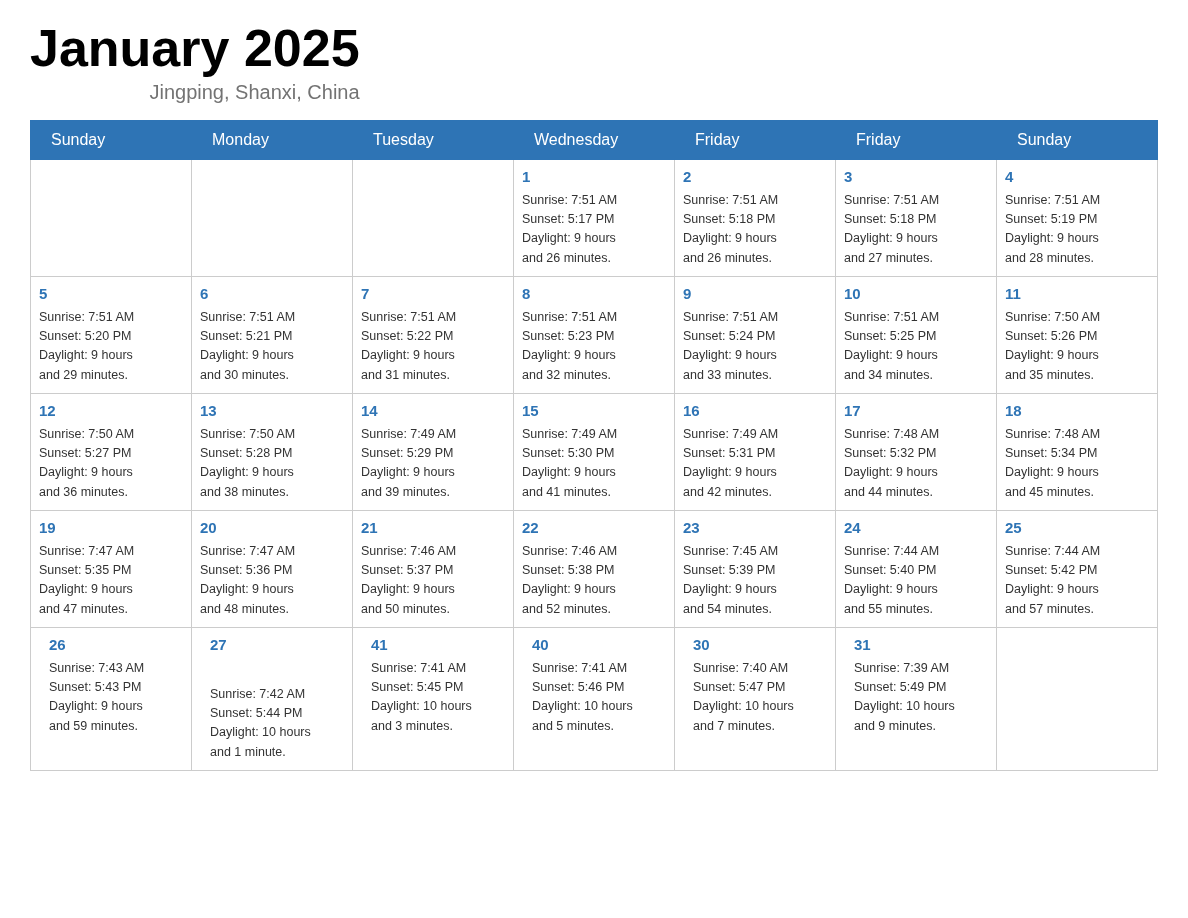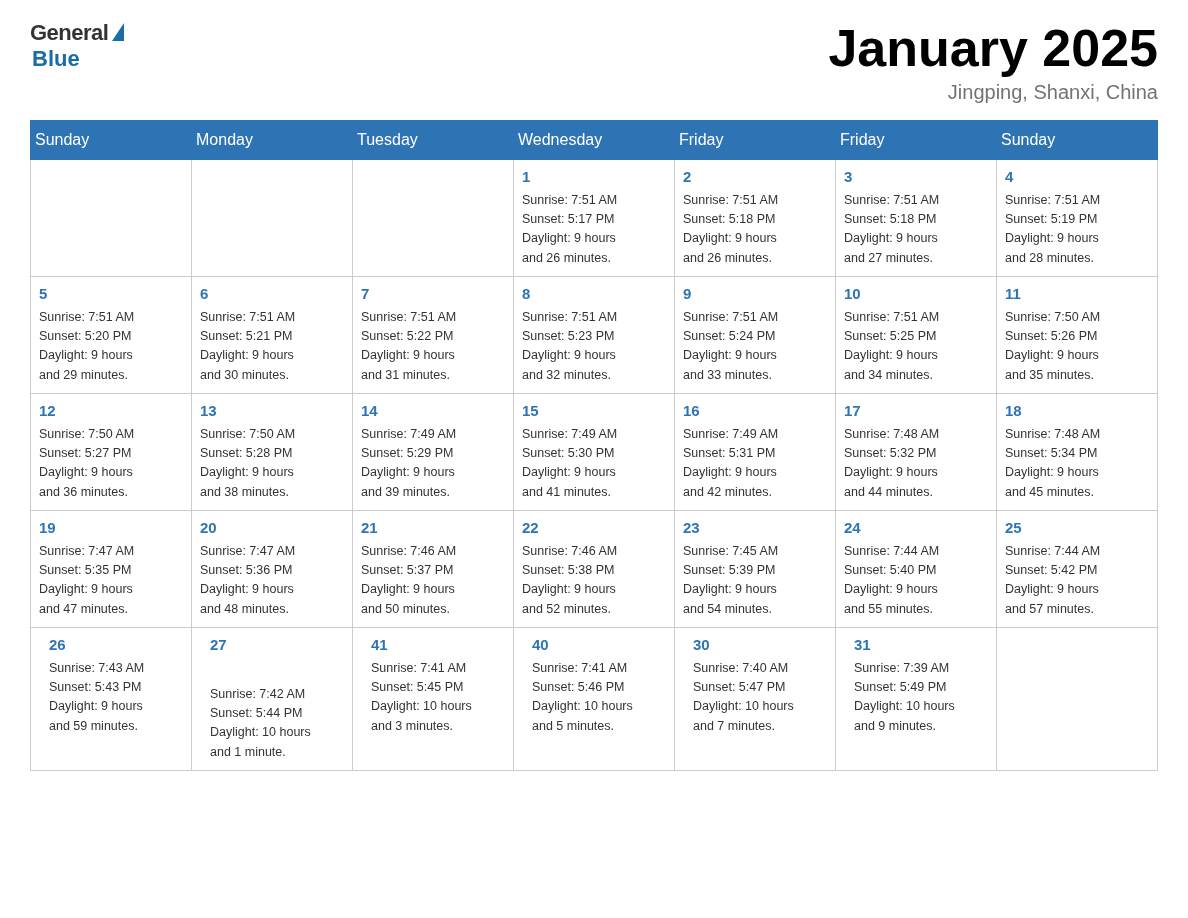--- a/index.html
+++ b/index.html
@@ -62,21 +62,21 @@
       margin-top: 4px;
     }
     table {
       width: 100%;
       border-collapse: collapse;
       table-layout: fixed;
     }
     thead tr th {
       background-color: #2e74b5;
       color: #fff;
-      padding: 10px 4px;
+      padding: 10px 20px;
       font-size: 16px;
       font-weight: normal;
       text-align: left;
       border: 1px solid #2e74b5;
     }
     tbody tr td {
       vertical-align: top;
       padding: 6px 8px 8px 8px;
       border: 1px solid #ccc;
       font-size: 12.5px;
@@ -101,27 +101,20 @@
     }
     tbody tr:last-child td {
       border-bottom: 1px solid #ccc;
       padding-left: 18px;
     }
   </style>
 </head>
 <body>
 
 <div class="header">
-  <div class="logo">
-    <div class="logo-top">
-      <span class="logo-general">General</span>
-      <div class="logo-triangle"></div>
-    </div>
-    <span class="logo-blue">Blue</span>
-  </div>
   <div class="title-block">
     <div class="month-title">January 2025</div>
     <div class="location">Jingping, Shanxi, China</div>
   </div>
 </div>
 
 <table>
   <thead>
     <tr>
     <th>Sunday</th>

